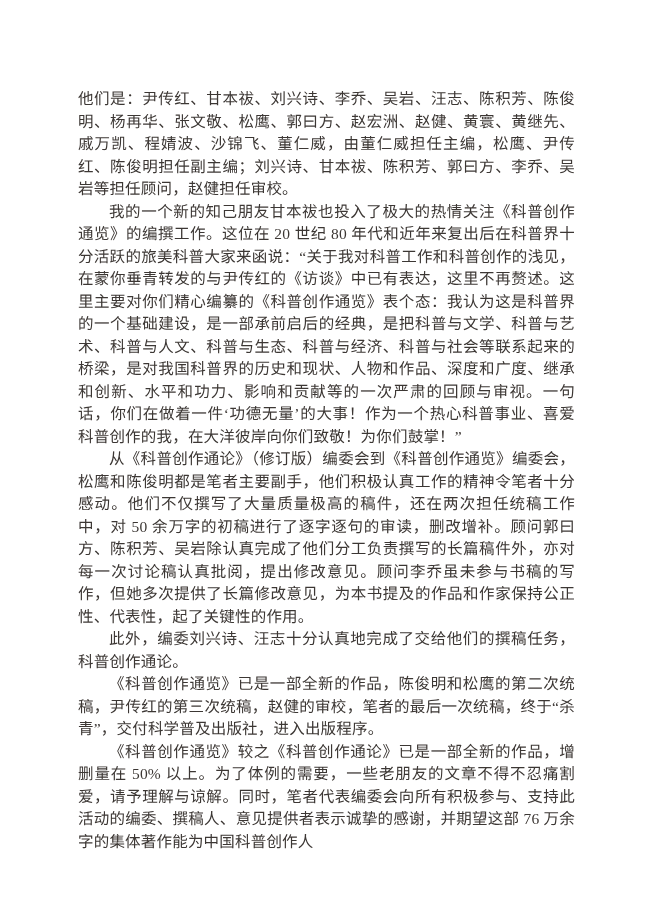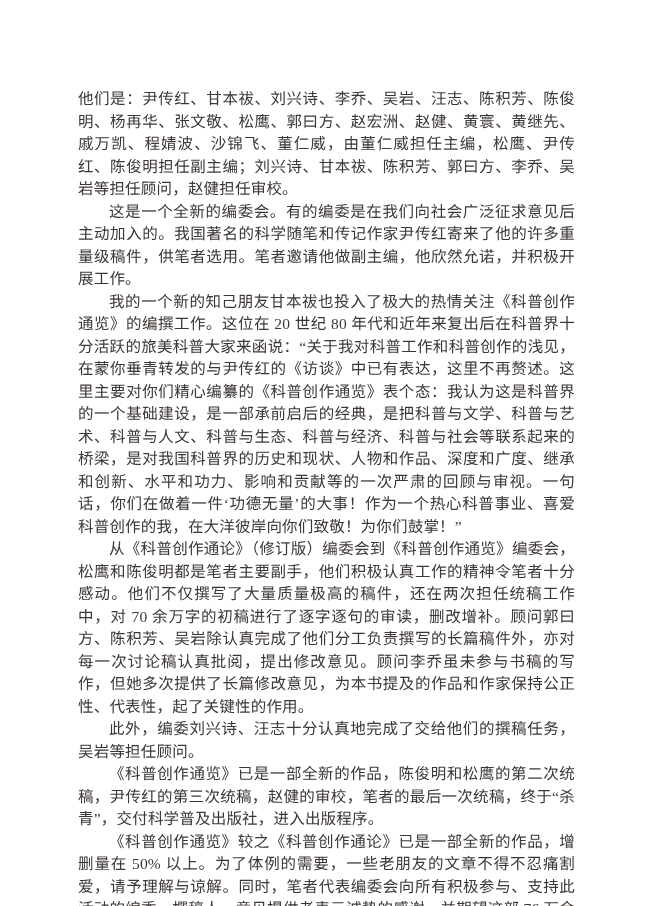--- a/index.html
+++ b/index.html
@@ -45,20 +45,19 @@
   .text-block p.no-indent {
     text-indent: 0;
   }
 </style>
 </head>
 <body>
 
 <div class="page">
   <div class="text-block">
     <p class="no-indent">他们是：尹传红、甘本祓、刘兴诗、李乔、吴岩、汪志、陈积芳、陈俊明、杨再华、张文敬、松鹰、郭曰方、赵宏洲、赵健、黄寰、黄继先、戚万凯、程婧波、沙锦飞、董仁威，由董仁威担任主编，松鹰、尹传红、陈俊明担任副主编；刘兴诗、甘本祓、陈积芳、郭曰方、李乔、吴岩等担任顾问，赵健担任审校。</p>
-    <p>这是一个全新的编委会。有的编委是在我们向社会广泛征求意见后主动加入的。我国著名的科学随笔和传记作家尹传红寄来了他的许多重量级稿件，供笔者选用。笔者邀请他做副主编，他欣然允诺，并积极开展工作。</p>
     <p>我的一个新的知己朋友甘本祓也投入了极大的热情关注《科普创作通览》的编撰工作。这位在 20 世纪 80 年代和近年来复出后在科普界十分活跃的旅美科普大家来函说：“关于我对科普工作和科普创作的浅见，在蒙你垂青转发的与尹传红的《访谈》中已有表达，这里不再赘述。这里主要对你们精心编纂的《科普创作通览》表个态：我认为这是科普界的一个基础建设，是一部承前启后的经典，是把科普与文学、科普与艺术、科普与人文、科普与生态、科普与经济、科普与社会等联系起来的桥梁，是对我国科普界的历史和现状、人物和作品、深度和广度、继承和创新、水平和功力、影响和贡献等的一次严肃的回顾与审视。一句话，你们在做着一件‘功德无量’的大事！作为一个热心科普事业、喜爱科普创作的我，在大洋彼岸向你们致敬！为你们鼓掌！”</p>
-    <p>从《科普创作通论》（修订版）编委会到《科普创作通览》编委会，松鹰和陈俊明都是笔者主要副手，他们积极认真工作的精神令笔者十分感动。他们不仅撰写了大量质量极高的稿件，还在两次担任统稿工作中，对 70 余万字的初稿进行了逐字逐句的审读，删改增补。顾问郭曰方、陈积芳、吴岩除认真完成了他们分工负责撰写的长篇稿件外，亦对每一次讨论稿认真批阅，提出修改意见。顾问李乔虽未参与书稿的写作，但她多次提供了长篇修改意见，为本书提及的作品和作家保持公正性、代表性，起了关键性的作用。</p>
-    <p>此外，编委刘兴诗、汪志十分认真地完成了交给他们的撰稿任务，吴岩等担任顾问。</p>
+    <p>从《科普创作通论》（修订版）编委会到《科普创作通览》编委会，松鹰和陈俊明都是笔者主要副手，他们积极认真工作的精神令笔者十分感动。他们不仅撰写了大量质量极高的稿件，还在两次担任统稿工作中，对 50 余万字的初稿进行了逐字逐句的审读，删改增补。顾问郭曰方、陈积芳、吴岩除认真完成了他们分工负责撰写的长篇稿件外，亦对每一次讨论稿认真批阅，提出修改意见。顾问李乔虽未参与书稿的写作，但她多次提供了长篇修改意见，为本书提及的作品和作家保持公正性、代表性，起了关键性的作用。</p>
+    <p>此外，编委刘兴诗、汪志十分认真地完成了交给他们的撰稿任务，科普创作通论。</p>
     <p>《科普创作通览》已是一部全新的作品，陈俊明和松鹰的第二次统稿，尹传红的第三次统稿，赵健的审校，笔者的最后一次统稿，终于“杀青”，交付科学普及出版社，进入出版程序。</p>
     <p>《科普创作通览》较之《科普创作通论》已是一部全新的作品，增删量在 50% 以上。为了体例的需要，一些老朋友的文章不得不忍痛割爱，请予理解与谅解。同时，笔者代表编委会向所有积极参与、支持此活动的编委、撰稿人、意见提供者表示诚挚的感谢，并期望这部 76 万余字的集体著作能为中国科普创作人</p>
   </div>
 </div>
 
 </body></html>

